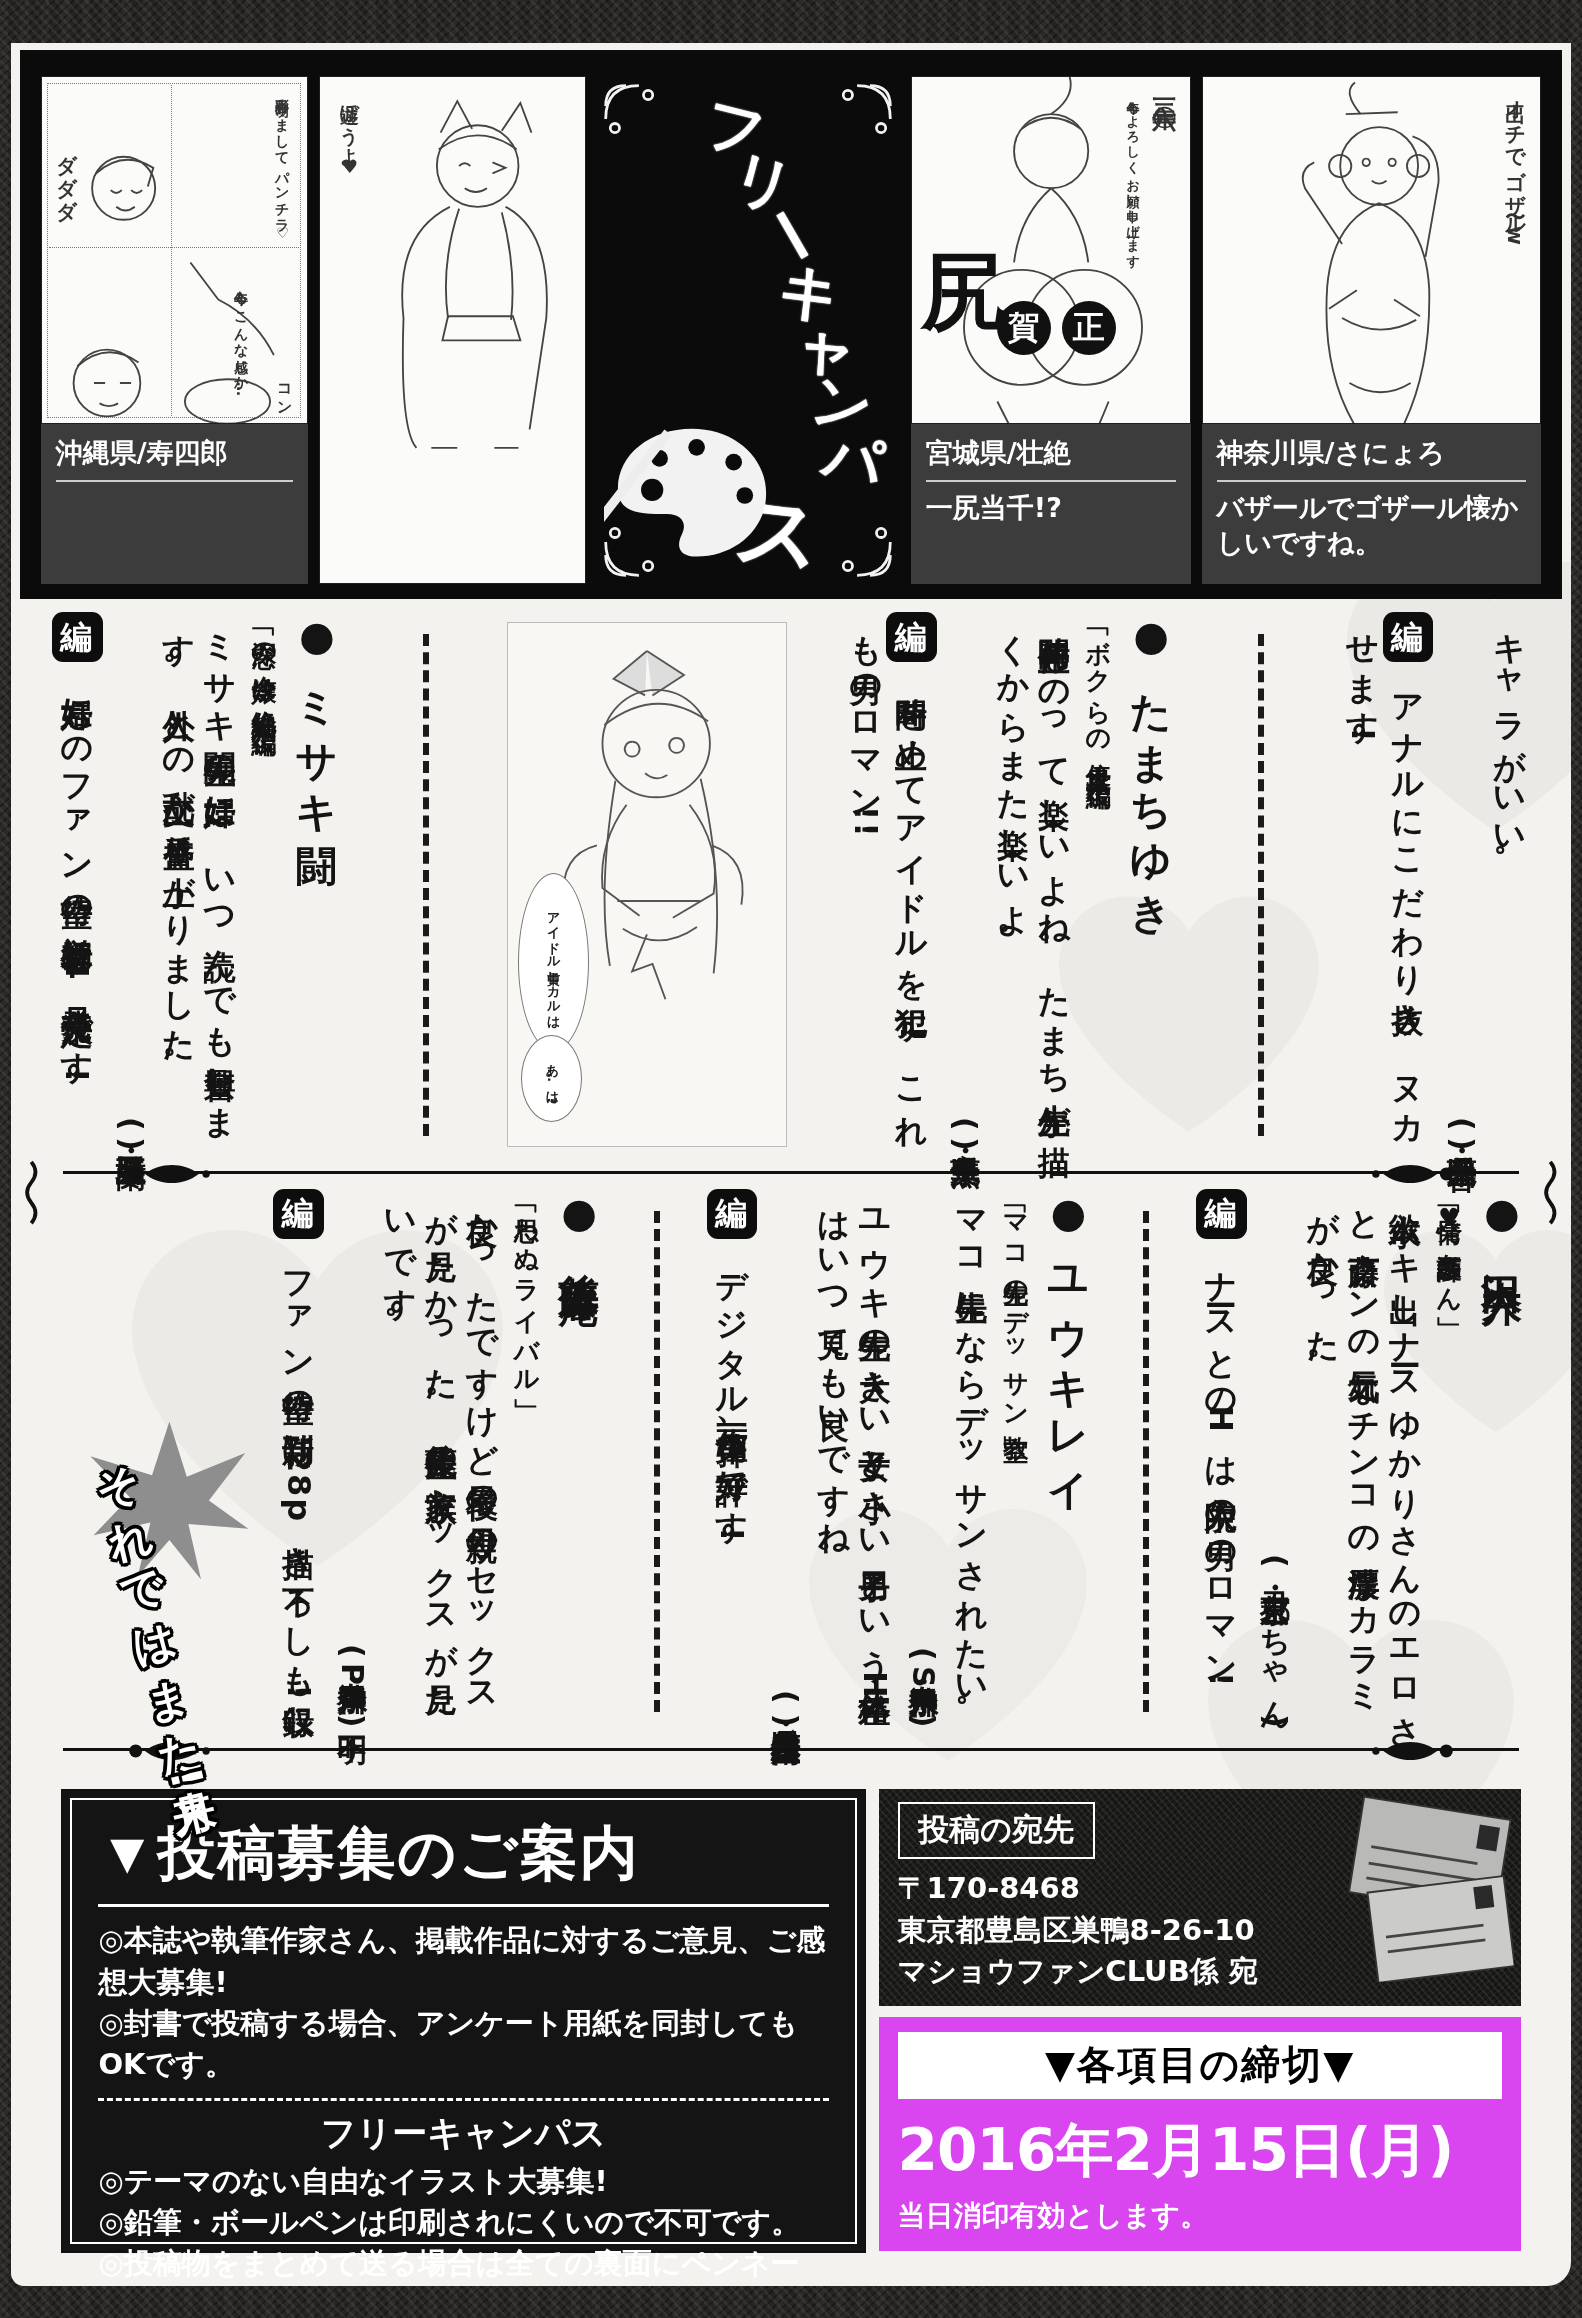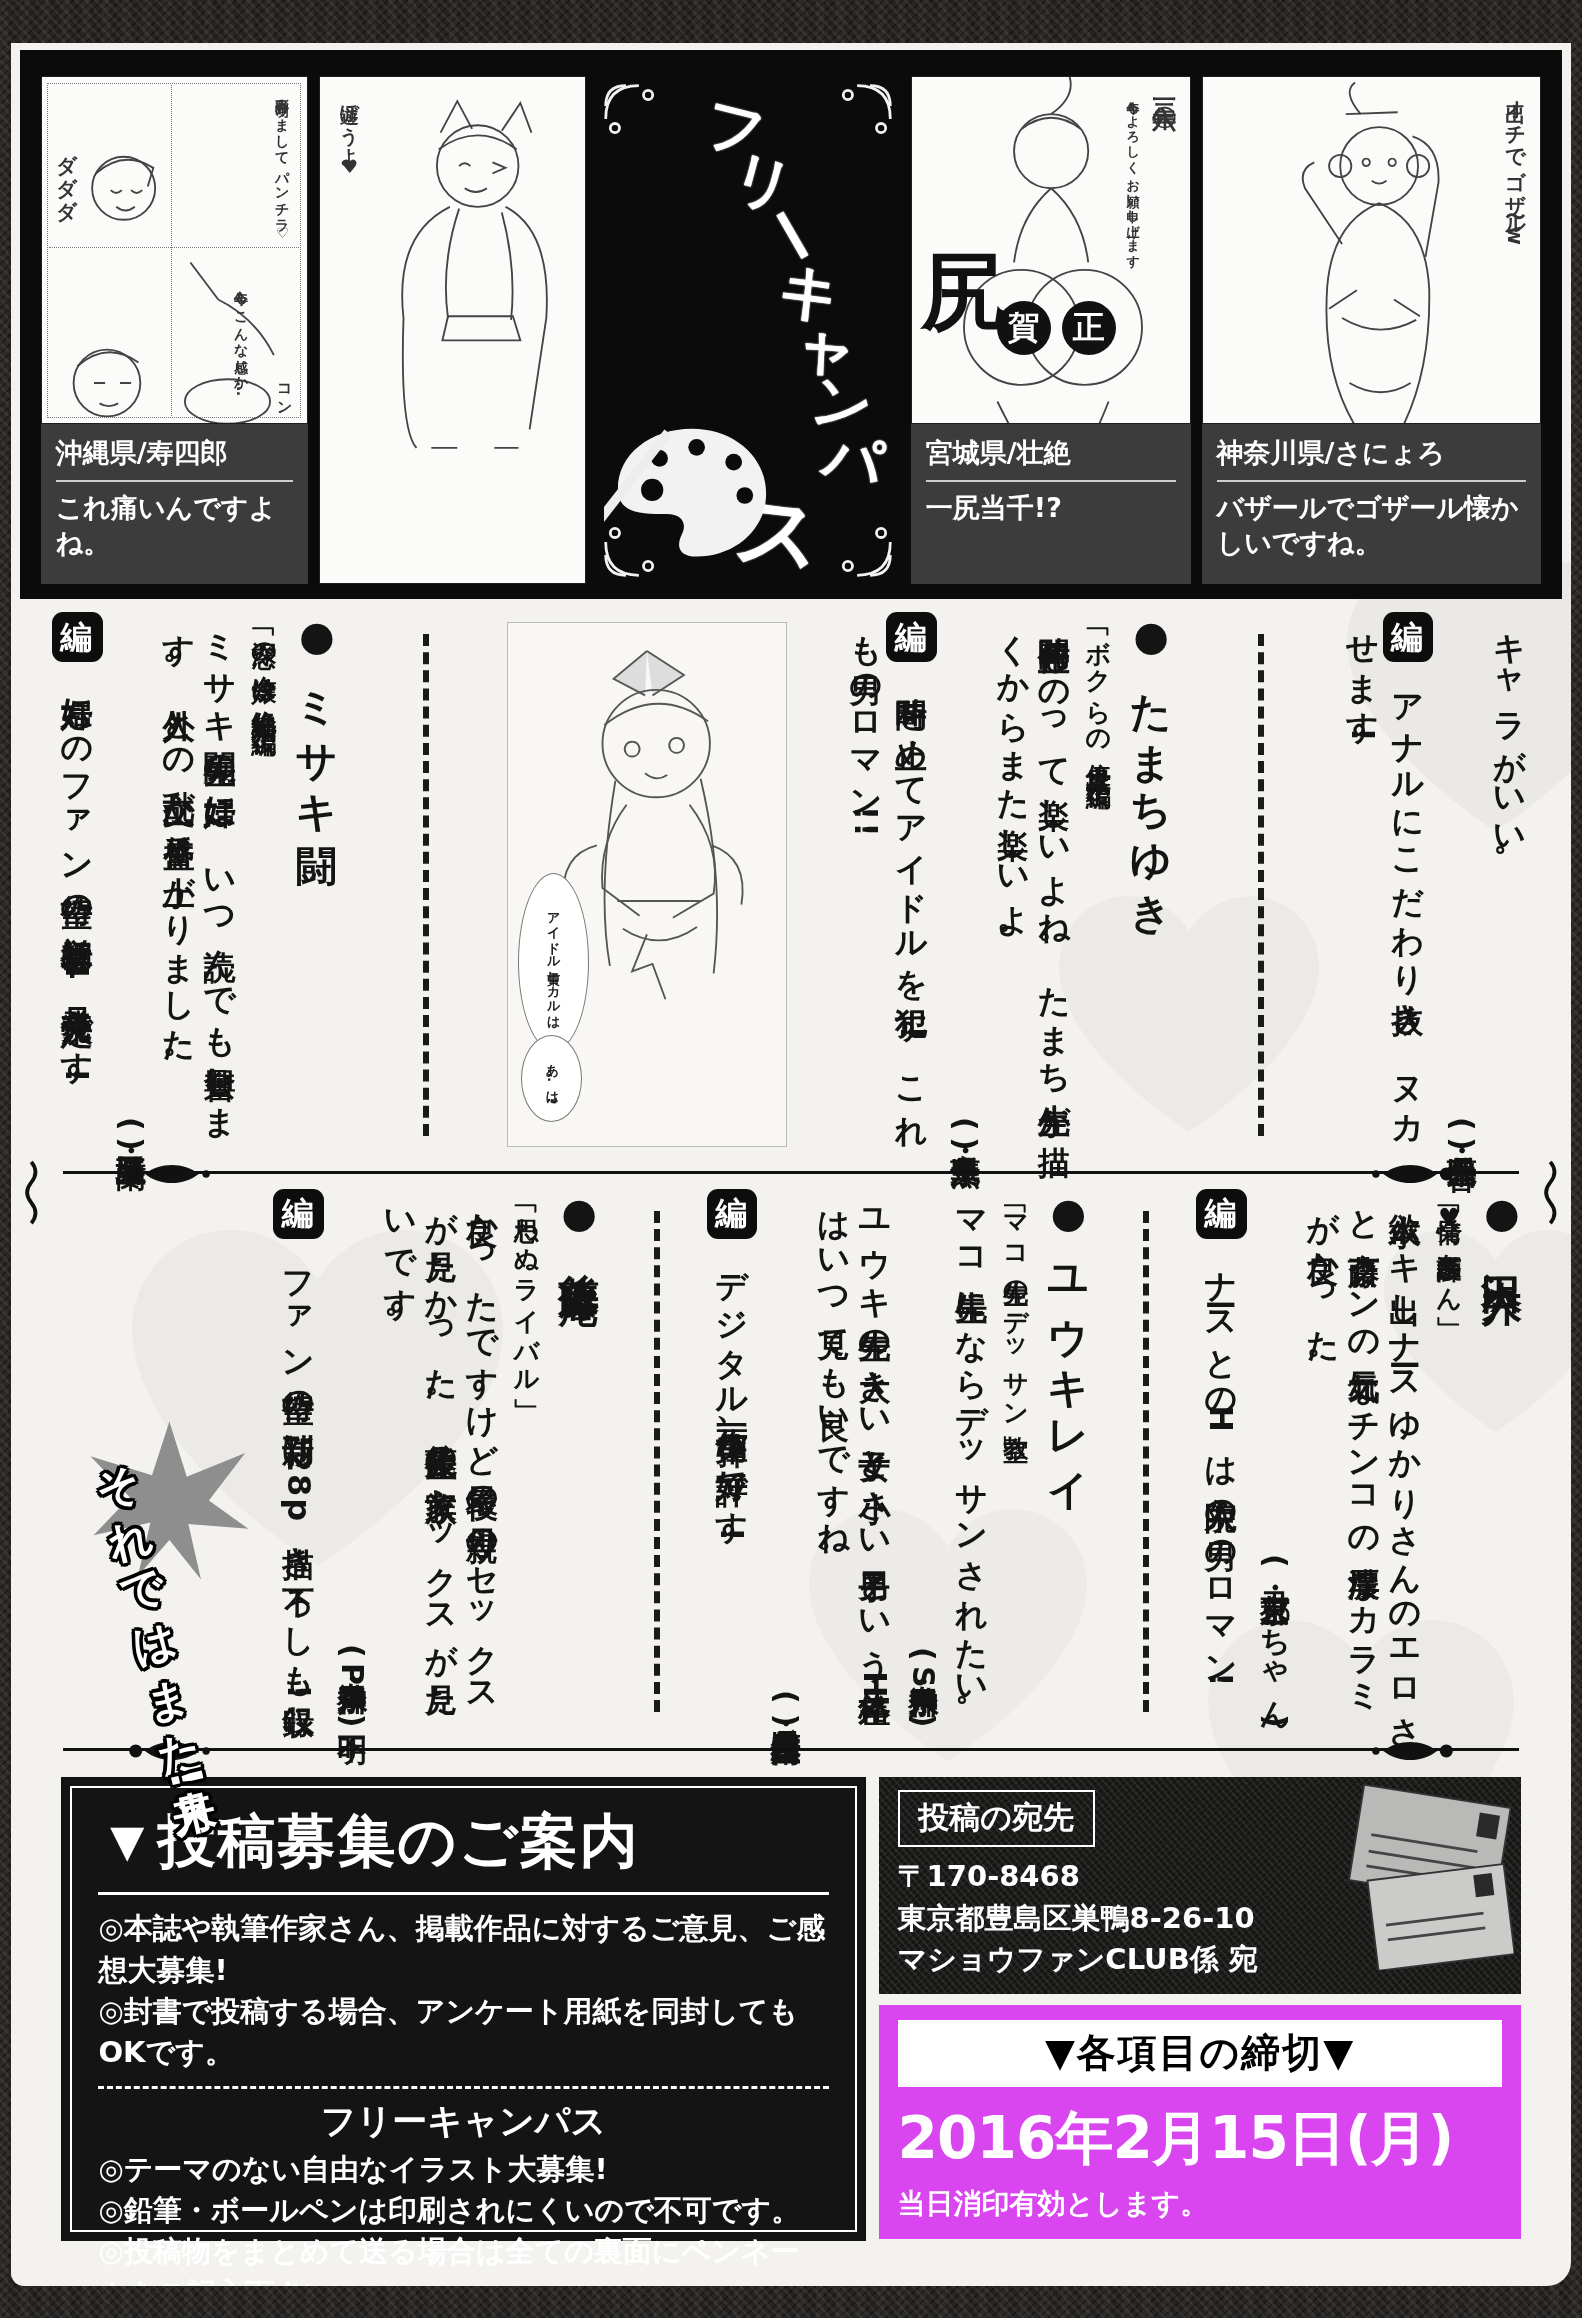--- a/index.html
+++ b/index.html
@@ -57,21 +57,21 @@
 
   
   .closing{position:absolute;left:20.4px;top:1384px;width:278px;height:399px;z-index:3;}
   .burst{position:absolute;left:59px;top:-5.6px;width:158px;height:158px;background:#8e8e8e;
     clip-path:polygon(50% 0,61% 35%,98% 20%,75% 50%,100% 68%,62% 65%,70% 100%,50% 75%,30% 98%,38% 64%,2% 72%,25% 48%,0 22%,39% 34%);}
   .closing-text{position:absolute;left:89px;top:5.6px;writing-mode:vertical-rl;
     font-size:43px;font-weight:bold;color:#fff;transform:rotate(-13deg);letter-spacing:5.6px;
     text-shadow:3.7px 0 #000,-3.7px 0 #000,0 3.7px #000,0 -3.7px #000,2.8px 2.8px #000,-2.8px -2.8px #000,2.8px -2.8px #000,-2.8px 2.8px #000;}
 
   
-  .bottom{display:flex;gap:13px;padding:0 50px;margin-top:13px;position:relative;z-index:2;
+  .bottom{display:flex;gap:13px;padding:0 50px;margin-top:25px;position:relative;z-index:2;
     height:464px;box-sizing:border-box;}
   .guide-box{flex:1;background:#141414;border:2.8px solid #111;position:relative;
     box-sizing:border-box;}
   .guide-inner{position:absolute;inset:7.4px;border:2.8px solid #fff;padding:15px 26px;
     color:#fff;box-sizing:border-box;}
   .guide-title{font-family:"Liberation Serif",serif;font-weight:bold;font-size:58px;
     letter-spacing:1.9px;}
   .guide-hr{border-top:3.7px solid #fff;margin:11px 0 13px;}
   .gb{font-size:29px;font-weight:bold;line-height:1.42;}
   .guide-dash{border-top:3.7px dashed #fff;margin:13px 0 9.3px;}
@@ -154,21 +154,20 @@
             </g>
           </svg>
           <div class="vlabel" style="left:11px;top:61px;font-size:20.4px;">ダダダ</div>
           <div class="vlabel" style="right:15px;top:11px;font-size:14px;">彩香 明けまして パンチラ♡</div>
           <div class="vlabel" style="right:56px;top:204px;font-size:14px;">今年も こんな感じか…</div>
           <div class="vlabel" style="right:13px;bottom:15px;font-size:15px;">コン</div>
         </div>
         <div class="cap">
           <div class="cap-name">沖縄県/寿四郎</div>
           <div class="cap-line"></div>
-          <div class="cap-comment">これ痛いんですよね。</div>
         </div>
       </div>
 
       <div class="panel" style="width:271px;">
         <div class="art">
           <svg width="269" height="382" style="position:absolute;left:0;top:0;" viewBox="0 0 290 412">
             <g fill="none" stroke="#444" stroke-width="2">
               <path d="M130 60 l18 -34 16 30 M196 58 l20 -30 12 32"></path>
               <circle cx="170" cy="96" r="44"></circle>
               <path d="M128 78 q42 -30 84 0"></path>

